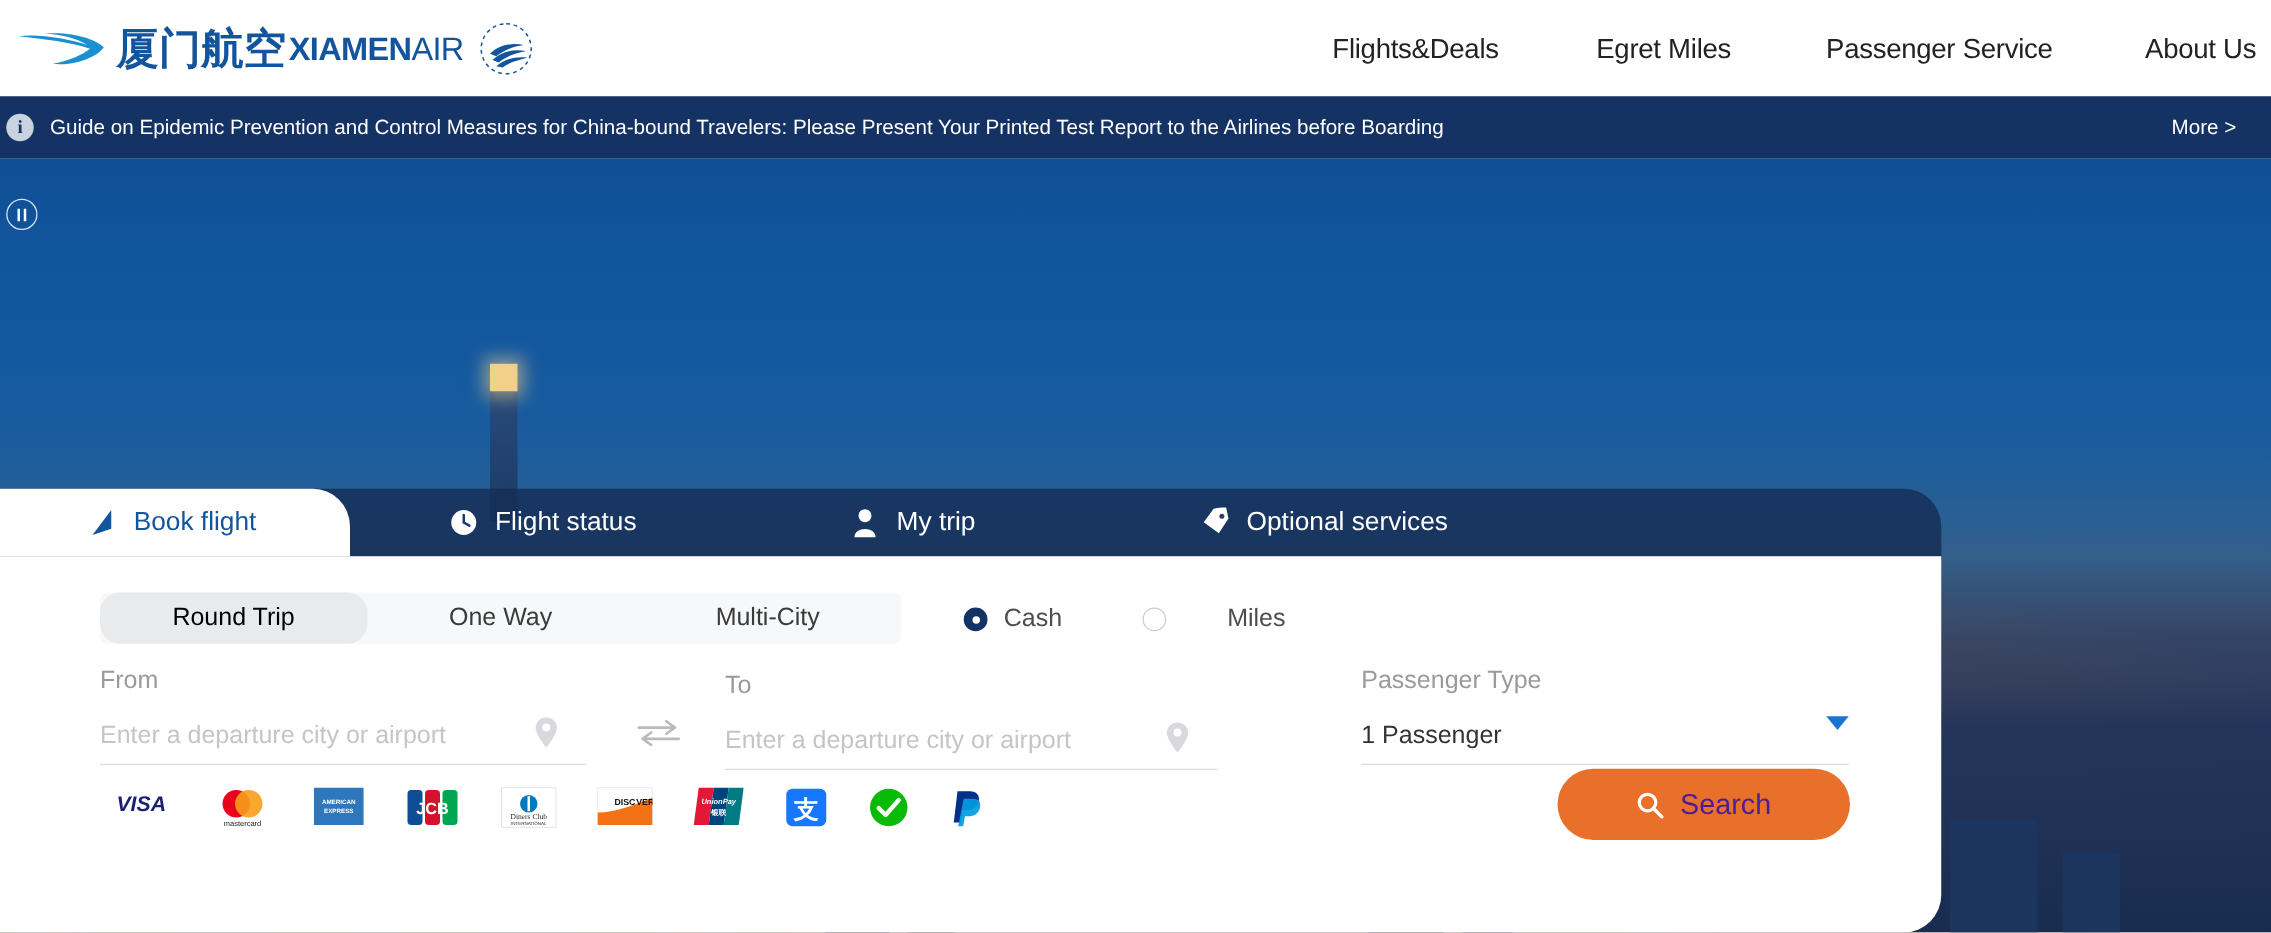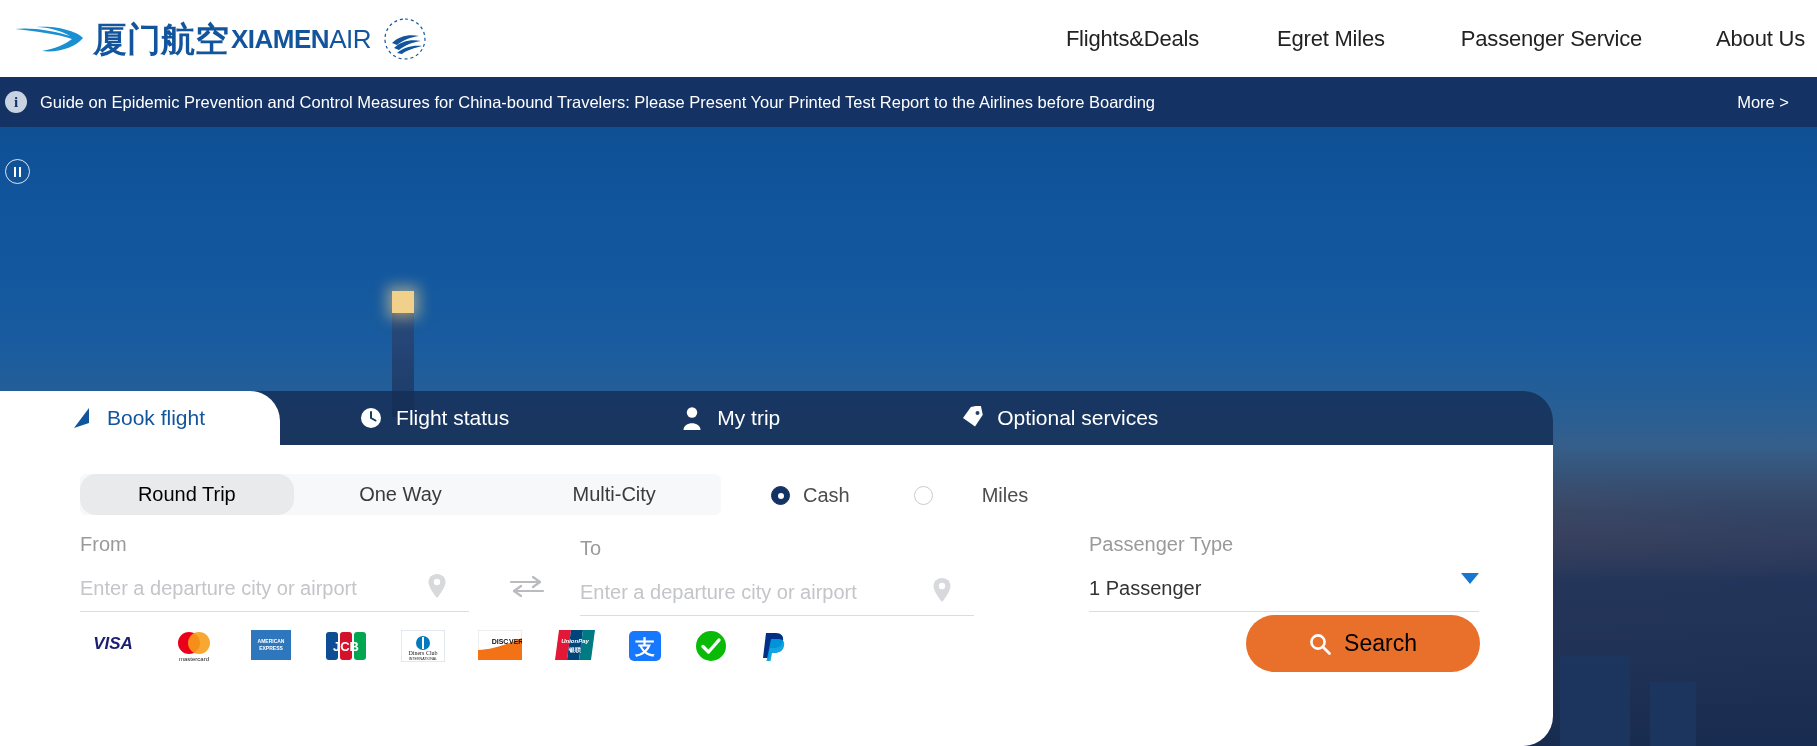--- a/index.html
+++ b/index.html
@@ -205,21 +205,21 @@
   .pays .pay + .pay { margin-left: 33px; }
 
   
   .search-btn {
     position: absolute; left: 1246px; top: 170px;
     width: 234px; height: 57px; border-radius: 29px;
     background: #e8702a; border: none; cursor: pointer;
     display: flex; align-items: center; justify-content: center;
     font-family: "Liberation Sans", sans-serif;
   }
-  .search-btn .lbl { font-size: 23px; color: #000000; margin-left: 13px; }
+  .search-btn .lbl { font-size: 23px; color: #4c1d95; margin-left: 13px; }
 </style>
 </head>
 <body>
 
 <div id="page">
 
   <div class="header">
     <div class="logo-wrap">
       <svg class="logo-bird" viewBox="0 0 70 34">
         <path d="M1 7 C18 5 40 9 56 14 C48 9 34 5 22 5 C44 3 64 10 69 16 C62 25 44 31 28 29 C40 27 52 22 58 17 C44 12 20 9 1 7 Z" fill="#1a8fd1"></path>

